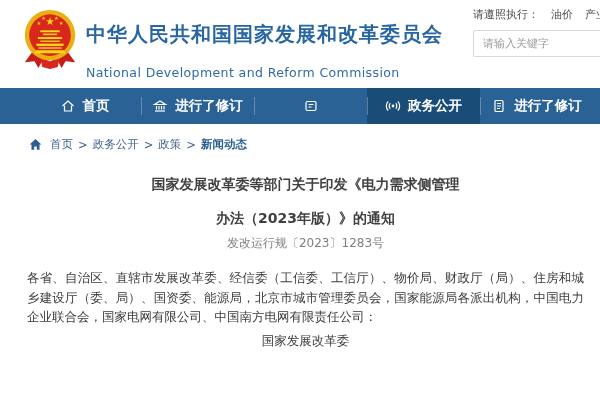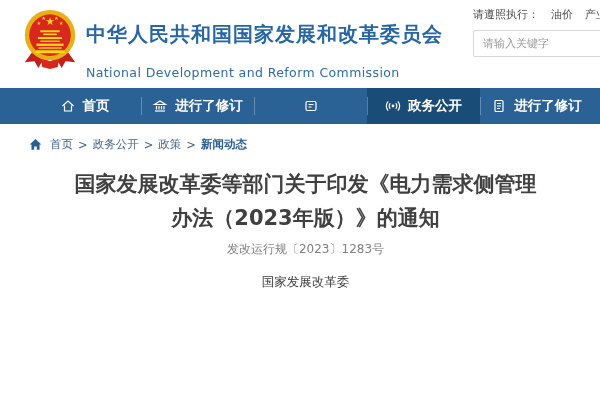--- a/index.html
+++ b/index.html
@@ -32,23 +32,23 @@
   
   .breadcrumb { display:flex; align-items:center; padding:13px 0 8px 28px;
     font-size:11.5px; color:#44638a; }
   .breadcrumb-home-icon { width:15px; height:15px; margin-right:7px; }
   .breadcrumb a { color:#44638a; text-decoration:none; }
   .breadcrumb .sep { margin:0 5px; }
   .breadcrumb .last { color:#2b5f92; font-weight:bold; }
 
   
   .article { padding:0 16px 0 27px; }
-  .article-title { text-align:center; font-size:21px; font-weight:bold; color:#404040;
+  .article-title { text-align:center; font-size:14px; font-weight:bold; color:#404040;
     line-height:34px; margin-top:7px; }
-  .doc-number { text-align:center; font-size:12px; color:#808080; margin-top:6px; margin-bottom:16px; }
+  .doc-number { text-align:center; font-size:12px; color:#808080; margin-top:0; margin-bottom:16px; }
   .body-text { font-size:12.5px; color:#3a3a3a; line-height:19.5px; text-align:justify; }
   .para-indent { text-indent:2em; }
   .signature { text-align:center; font-size:12.5px; color:#3a3a3a; margin-top:6px; }
 </style>
 </head>
 <body>
 
 <div class="header">
   <svg class="emblem" viewBox="0 0 56 64">
     <path d="M10 45 L2 56 L12 55 L16 62 L22 51 Z" fill="#c41f1a"></path>
@@ -136,14 +136,15 @@
   <span class="sep">&gt;</span>
   <span class="last">新闻动态</span>
 </div>
 
 <div class="article">
   <h1 class="article-title">
     <span style="display:block">国家发展改革委等部门关于印发《电力需求侧管理</span>
     <span style="display:block">办法（2023年版）》的通知</span>
   </h1>
   <div class="doc-number">发改运行规〔2023〕1283号</div>
+  <p class="body-text">各省、自治区、直辖市发展改革委、经信委（工信委、工信厅）、物价局、财政厅（局）、住房和城乡建设厅（委、局）、国资委、能源局，北京市城市管理委员会，国家能源局各派出机构，中国电力企业联合会，国家电网有限公司、中国南方电网有限责任公司：</p>
   <div class="signature">国家发展改革委</div>
 </div>
 
 </body></html>

